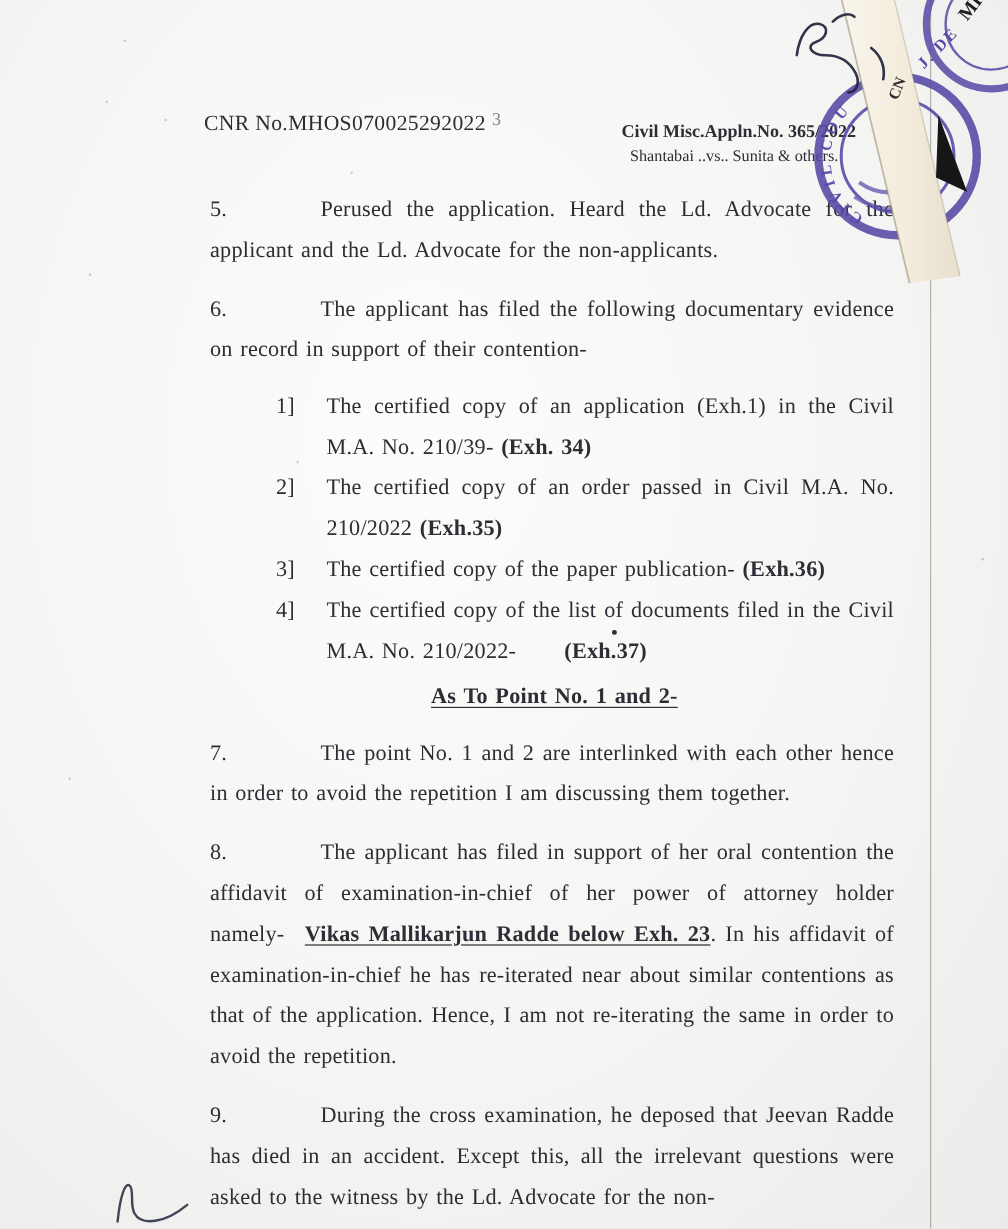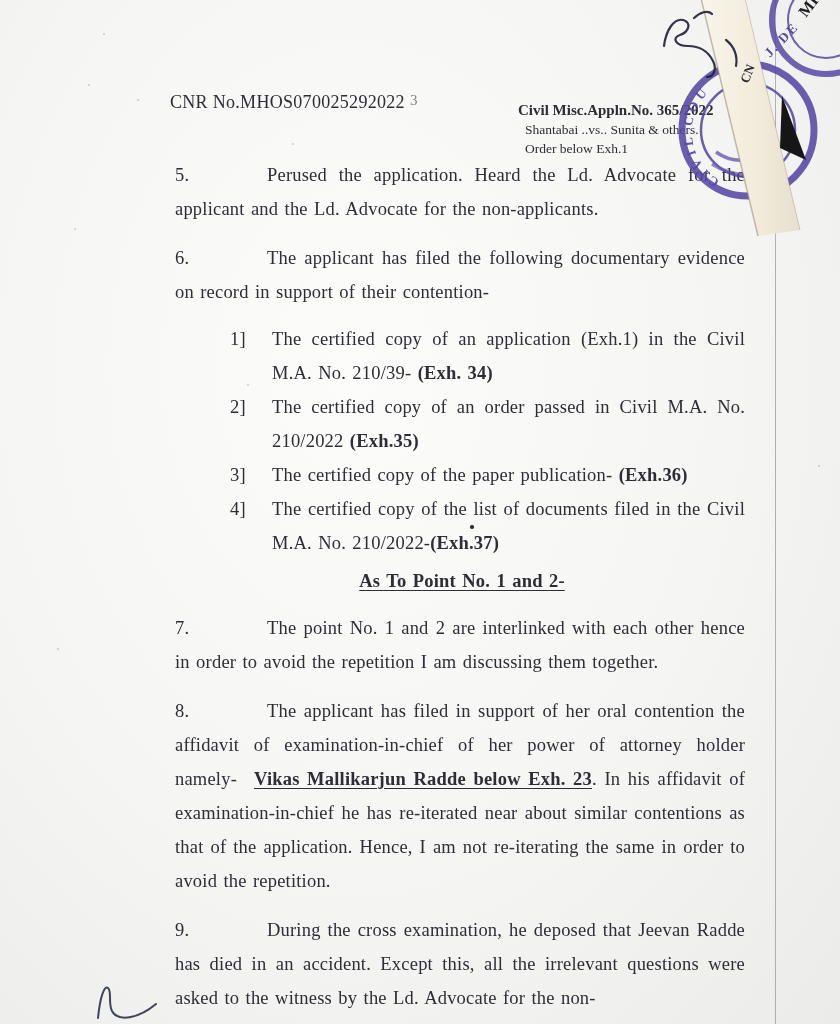--- a/index.html
+++ b/index.html
@@ -25,21 +25,21 @@
     font-size:18.5px; line-height:34px; letter-spacing:.2px; word-spacing:1.5px;
     text-align:justify;
   }
   .para { position:relative; margin:0 0 15px 0; text-indent:92px; }
   .para-num { position:absolute; left:0; top:0; text-indent:0; }
 
   .evlist { list-style:none; margin:-2px 0 4px 55px; padding:0; }
   .evlist li { position:relative; padding-left:42px; margin:0; }
   .ev-num { position:absolute; left:0; top:0; }
   .exh { font-weight:bold; }
-  .dot-above { position:relative; }
+  .dot-above { position:relative;margin-left:40px; }
   .dot-above::after { content:""; position:absolute; top:-8px; left:58%; width:3.5px; height:3.5px; border-radius:50%; background:#2d2d36; }
 
   .section-heading { font-weight:bold; text-decoration:underline; text-underline-offset:3px; text-indent:0; margin:0 0 13px 4px; text-align:center; }
   .emphasis { font-weight:bold; text-decoration:underline; text-underline-offset:3px;margin-left:17px; }
 
   
   .speck { position:absolute; border-radius:50%; background:#8f8f8a; opacity:.45; }
   .corner-stamp { position:absolute; left:630px; top:0; }
   .pen-mark { position:absolute; left:92px; top:980px; }
 </style>
@@ -57,21 +57,20 @@
   <div class="speck" style="left:818px; top:465px; width:2px; height:2px;"></div>
   <div class="speck" style="left:57px;  top:648px; width:2px; height:2px;"></div>
 
   <div class="edge-line"></div>
 
   <div class="header-cnr">CNR No.MHOS070025292022</div>
   <div class="header-pagenum">3</div>
   <div class="case-block">
     <div class="case-line1">Civil Misc.Appln.No. 365/2022</div>
     <div class="case-line2">Shantabai  ..vs.. Sunita &amp; others.</div>
-    <div class="case-line3">Order below Exh.1</div>
   </div>
 
   <div class="body-col">
 
     <p class="para">
       <span class="para-num">5.</span>
       <span>Perused the application. Heard the Ld. Advocate for the applicant and the Ld. Advocate for the non-applicants.</span>
     </p>
 
     <p class="para">

